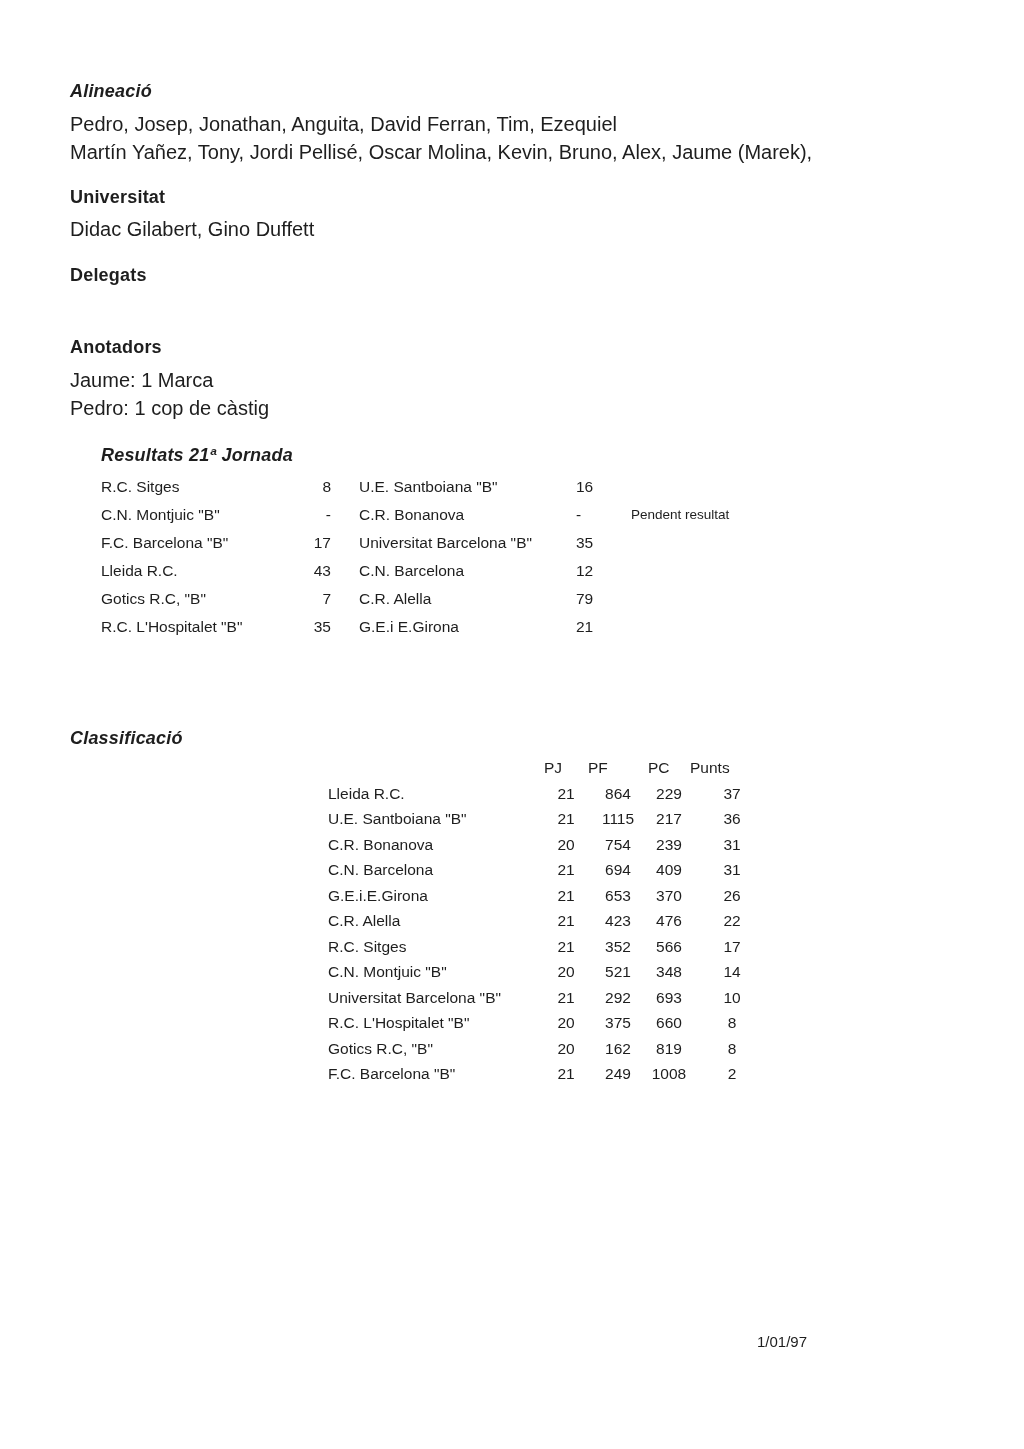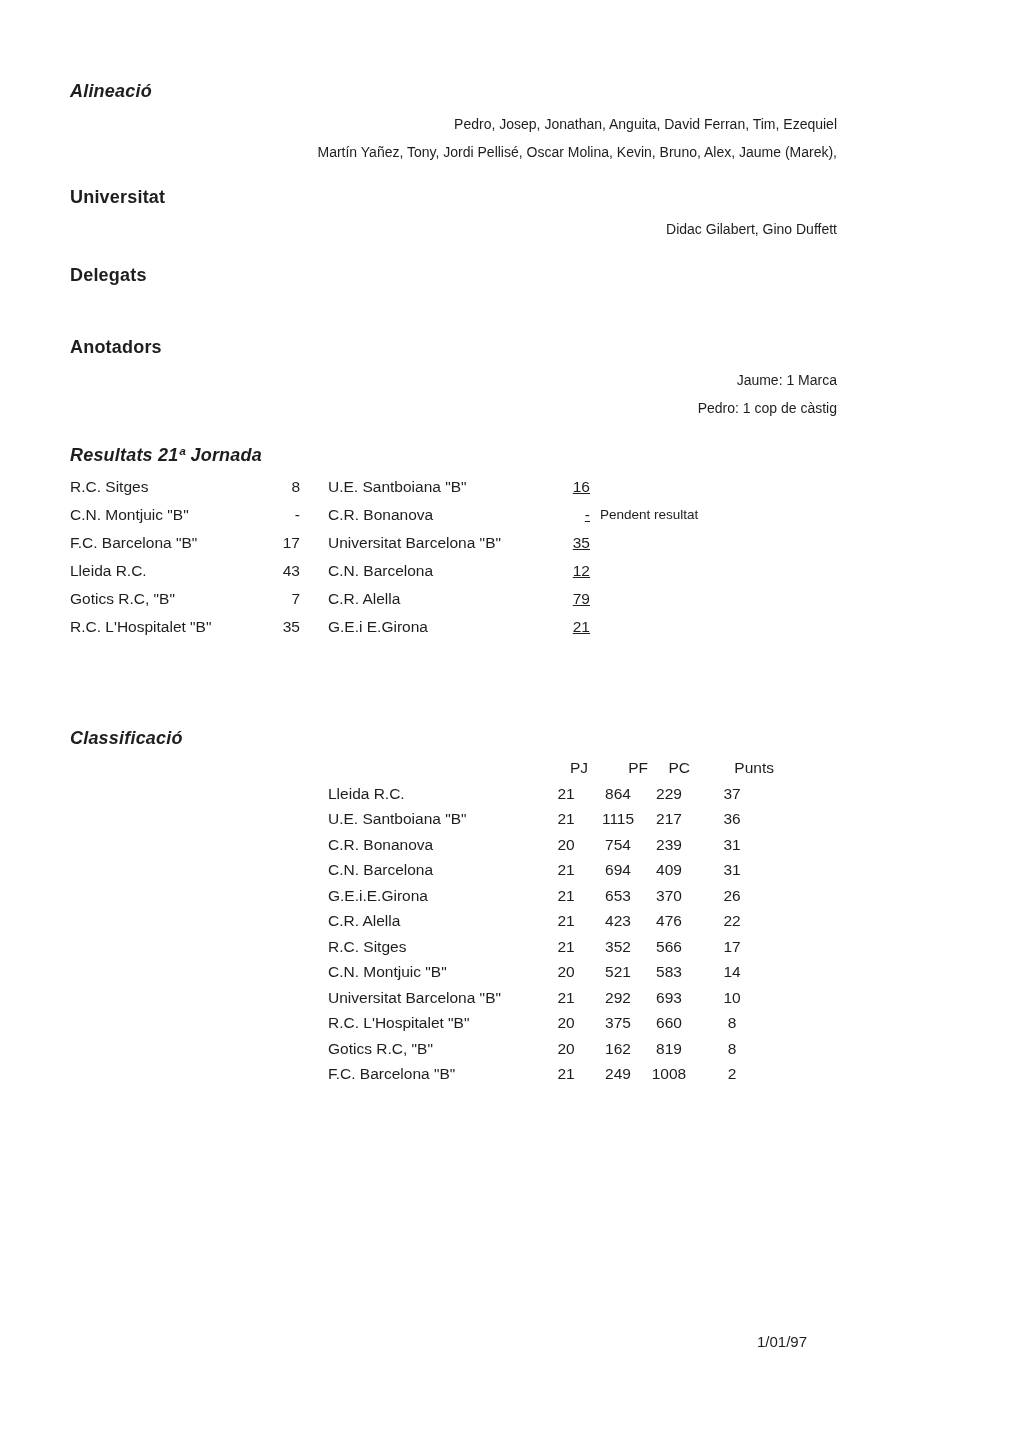--- a/index.html
+++ b/index.html
@@ -20,61 +20,60 @@
     box-sizing: border-box;
   }
   .heading {
     font-size: 18px;
     font-weight: bold;
     line-height: 22px;
     letter-spacing: 0.2px;
   }
   .heading.italic { font-style: italic; }
   .body-line {
-    font-size: 14px;
+    font-size: 20px;
     line-height: 28px;
     white-space: pre;
-    text-align: right;
   }
   .lines { margin-top: 8px; }
   .sec-banqueta   { margin-top: 24px; }
   .sec-banqueta   .lines { margin-top: 7px; }
   .sec-entrenadors{ margin-top: 20px; }
   .sec-entrenadors .lines { margin-top: 7px; }
   .sec-delegats   { margin-top: 21px; }
   .sec-anotadors  { margin-top: 50px; }
   .sec-anotadors  .lines { }
-  .sec-resultats  { margin-top: 22px; }
+  .sec-resultats  { margin-top: 22px; margin-left: 31px; }
   .sec-classificacio { margin-top: 86px; }
 
   
   .results-rows { margin-top: 7px; }
   .res-row {
     display: grid;
     grid-template-columns: 192px 38px 245px 45px auto;
     font-size: 15.5px;
     line-height: 28px;
   }
   .res-home  { text-align: left; }
   .res-hs    { text-align: right; }
   .res-away  { padding-left: 28px; text-align: left; }
-  .res-as    { text-align: right; text-decoration: underline; }
+  .res-as    { text-align: left; }
   .res-note  { padding-left: 10px; font-size: 13.5px; }
 
   
   .class-table { margin-top: 6px; margin-left: 258px; }
   .class-row {
     display: grid;
     grid-template-columns: 216px 44px 60px 42px 84px;
     font-size: 15.5px;
     line-height: 25.5px;
   }
   .cl-team  { text-align: left; }
   .cl-num   { text-align: center; }
-  .class-header .cl-num { text-align: right; }
+  .class-header .cl-num { text-align: left; }
 
   .page-date {
     position: absolute;
     top: 1332px;
     right: 100px;
     font-size: 15px;
     line-height: 20px;
   }
 </style>
 </head>
@@ -227,21 +226,21 @@
     <span class="cl-num">21</span>
     <span class="cl-num">352</span>
     <span class="cl-num">566</span>
     <span class="cl-num">17</span>
   </div>
 
   <div class="class-row">
     <span class="cl-team">C.N. Montjuic "B"</span>
     <span class="cl-num">20</span>
     <span class="cl-num">521</span>
-    <span class="cl-num">583</span>
+    <span class="cl-num">348</span>
     <span class="cl-num">14</span>
   </div>
 
   <div class="class-row">
     <span class="cl-team">Universitat Barcelona "B"</span>
     <span class="cl-num">21</span>
     <span class="cl-num">292</span>
     <span class="cl-num">693</span>
     <span class="cl-num">10</span>
   </div>

